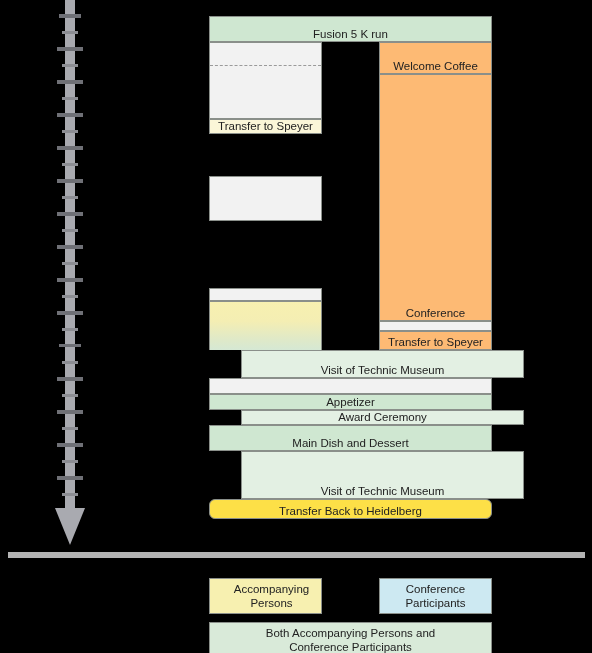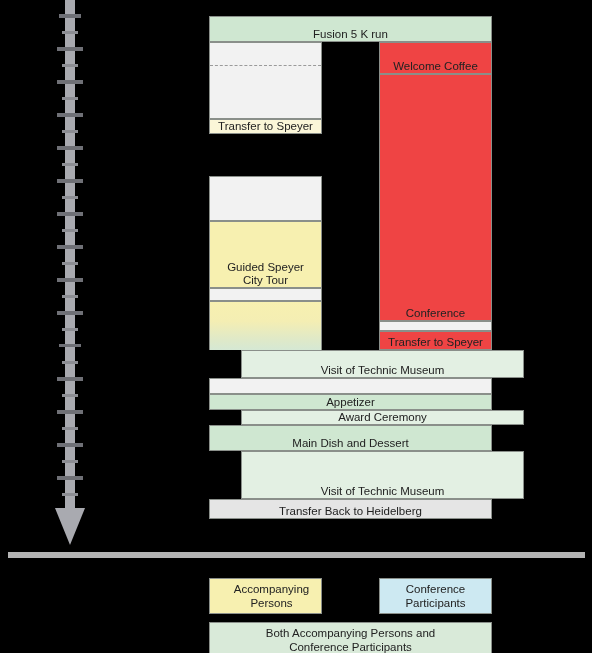--- a/index.html
+++ b/index.html
@@ -48,23 +48,23 @@
     overflow: hidden;
   }
 
   .band .label {
     padding: 0 3px;
     white-space: pre-line;
   }
 
   
   .c-green-dark  { background: #cfe7d1; }
-  .c-green-mid   { background: #e5e5e5; }
+  .c-green-mid   { background: #fde047; border-radius: 6px; }
   .c-green-light { background: #e3f0e3; margin-left: 32px; }
-  .c-blue        { background: #ef4444; }
+  .c-blue        { background: #fdba74; }
   .c-yellow      { background: #f7f0b0; }
   .c-cream       { background: #fbf6d8; }
   .c-grey        { background: #f2f2f2; }
   .c-fade        { background: linear-gradient(to bottom, #f7f0b0 0%, #f4eeb3 40%, #dfe9c8 78%, #d5e8d4 100%); }
 
   
   .dash-line {
     position: absolute;
     left: 0;
     right: 0;
@@ -165,24 +165,20 @@
 
   <div class="band c-cream" style="left:0;top:103px;width:113px;height:15px;">
     <span class="label">Transfer to Speyer</span>
   </div>
 
 
   <div class="band c-grey" style="left:0;top:160px;width:113px;height:45px;">
     <span class="label"></span>
   </div>
 
-  <div class="band c-yellow" style="left:0;top:205px;width:113px;height:67px;">
-    <span class="label">Guided Speyer
-City Tour</span>
-  </div>
 
   <div class="band c-grey" style="left:0;top:272px;width:113px;height:13px;">
     <span class="label"></span>
   </div>
 
   <div class="band c-fade" style="left:0;top:285px;width:113px;height:49px;border-bottom:none;">
     <span class="label"></span>
   </div>
 
   <div class="band c-blue" style="left:170px;top:26px;width:113px;height:32px;">

